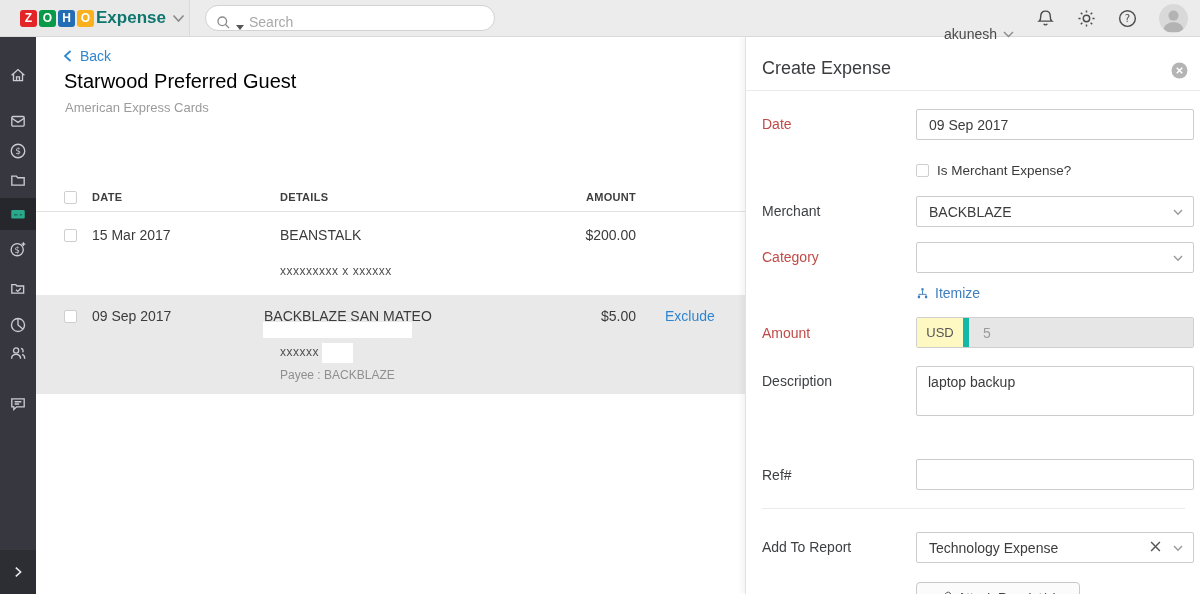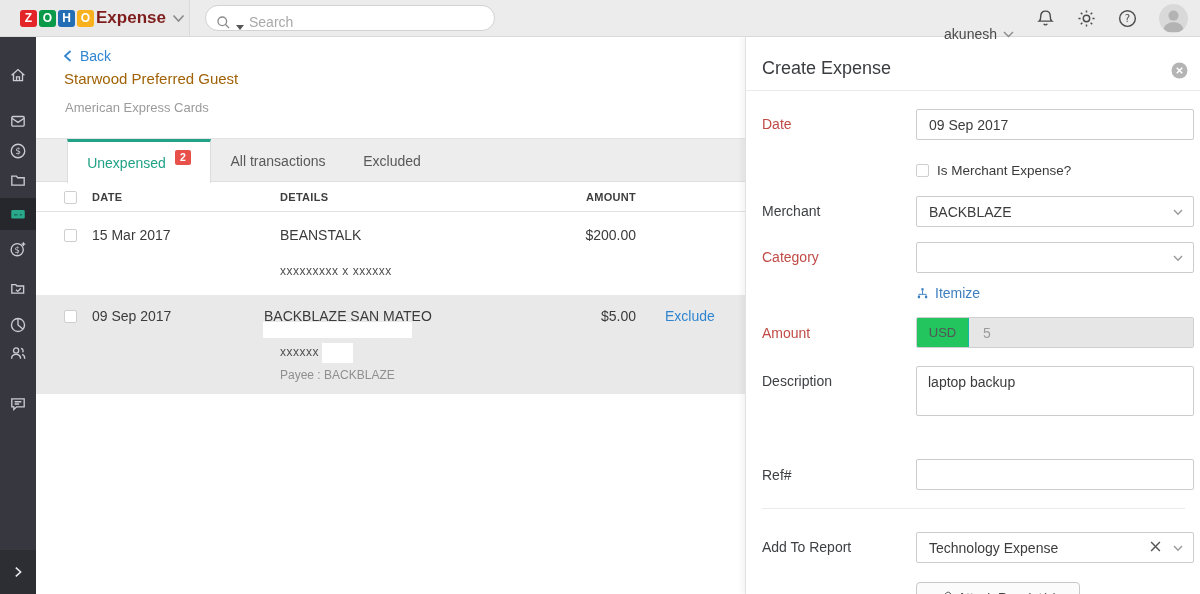--- a/index.html
+++ b/index.html
@@ -9,21 +9,21 @@
   
   .topbar { position:absolute; left:0; top:0; width:1200px; height:37px;
             background:#ececec; border-bottom:1px solid #d9d9d9; z-index:30; }
   .logo-section { position:absolute; left:0; top:0; width:190px; height:36px;
                   background:#e9e9e9; border-right:1px solid #dadada;
                   display:flex; align-items:center; padding-left:20px; cursor:pointer; }
   .tile { width:17px; height:17px; border-radius:3px; margin-right:2px; color:#fff;
           font-size:12px; font-weight:bold; display:flex; align-items:center; justify-content:center; }
   .tile-0 { background:#e42527; } .tile-1 { background:#089949; }
   .tile-2 { background:#226db4; } .tile-3 { background:#f9b21d; }
-  .product-name { font-size:17px; font-weight:600; color:#7f1d1d; }
+  .product-name { font-size:17px; font-weight:600; color:#0f766e; }
   .logo-chev { margin-left:6px; }
   .searchbox { position:absolute; left:205px; top:5px; width:290px; height:26px;
                background:#fff; border:1px solid #d2d2d2; border-radius:14px;
                display:flex; align-items:flex-end; padding:0 10px; gap:5px; }
   .searchbox input { border:none; outline:none; flex:1; font-size:14px; color:#444;
                      font-family:"Liberation Sans", sans-serif; background:transparent; }
   .searchbox input::placeholder { color:#a9a9a9; }
   .topbar-right { position:absolute; right:0; top:0; height:36px; display:flex;
                   align-items:center; gap:22px; padding-right:12px; }
   .user-menu { display:flex; align-items:center; gap:6px; font-size:14px; color:#4a4a4a; cursor:pointer;margin-top:32px; }
@@ -35,21 +35,21 @@
   .nav-item { position:absolute; left:0; width:36px; height:30px; display:flex;
               align-items:center; justify-content:center; cursor:pointer; }
   .nav-item.active { height:32px; background:#26272c; }
   .sidebar-expand { position:absolute; left:0; bottom:0; width:36px; height:44px; background:#2d2e34;
                     display:flex; align-items:center; justify-content:center; cursor:pointer; }
 
   
   .main { position:absolute; left:36px; top:37px; width:709px; height:557px; background:#fff; }
   .back-link { position:absolute; left:27px; top:11px; display:flex; align-items:center; gap:8px;
                color:#2f85d0; font-size:14px; cursor:pointer; }
-  .page-title { position:absolute; left:28px; top:33px; font-size:15px; color:#a16207; }
+  .page-title { position:absolute; left:28px; top:33px; font-size:20px; color:#000000; }
   .page-subtitle { position:absolute; left:29px; top:63px; font-size:13px; color:#9b9b9b; }
   .tabbar { position:absolute; left:0; top:101px; width:709px; height:44px; background:#ededed;
             border-top:1px solid #e3e3e3; border-bottom:1px solid #dedede; }
   .tab-active { position:absolute; left:31px; top:0; width:144px; height:44px; background:#fff;
                 border-left:1px solid #ddd; border-right:1px solid #ddd;
                 border-top:3px solid #21a286; display:flex; align-items:center; justify-content:center;
                 font-size:14px; color:#21a286; cursor:pointer; }
   .tab-badge { display:inline-block; margin-left:9px; transform:translateY(-5px); min-width:16px;
                height:15px; background:#e8504a; border-radius:2px; color:#fff; font-size:10.5px;
                font-weight:bold; line-height:15px; text-align:center; padding:0 3px; }
@@ -84,21 +84,21 @@
   .f-select { cursor:pointer; position:absolute; left:170px; width:278px; height:31px; background:#fff;
               border:1px solid #ccc; border-radius:2px; font-size:14px; color:#3c3c3c;
               display:flex; align-items:center; padding-left:12px; }
   .sel-chev { position:absolute; right:10px; top:12px; }
   .personal-row { position:absolute; left:170px; top:126px; display:flex; align-items:center; gap:8px;
                   font-size:13.5px; color:#3a3a3a; cursor:pointer; }
   .itemize { position:absolute; left:170px; top:248px; display:flex; align-items:center; gap:6px;
              color:#3f7fbf; font-size:14px; cursor:pointer; }
   .amount-ctl { position:absolute; left:170px; top:280px; width:278px; height:31px;
                 border:1px solid #cfcfcf; border-radius:2px; display:flex; overflow:hidden; }
-  .currency-seg { width:52px; background:#22c55e; border-right:1px solid #14b8a6; display:flex;
+  .currency-seg { width:52px; background:#fef9c3; border-right:6px solid #14b8a6; display:flex;
                   align-items:center; justify-content:center; font-size:13px; color:#555; }
   .amount-val { flex:1; background:#e6e6e6; display:flex; align-items:center; padding-left:14px;
                 font-size:14px; color:#9a9a9a; }
   .desc-area { position:absolute; left:170px; top:329px; width:278px; height:50px; border:1px solid #ccc;
                border-radius:2px; resize:none; font-size:14px; color:#3b3b3b; padding:7px 11px;
                font-family:"Liberation Sans", sans-serif; outline:none; }
   .report-x { position:absolute; right:32px; top:8px; cursor:pointer; }
   .attach-btn { position:absolute; left:170px; top:545px; width:164px; height:30px; background:#fbfbfb;
                 border:1px solid #c8c8c8; border-radius:4px; display:flex; align-items:center;
                 justify-content:center; gap:6px; font-size:13px; color:#3f3f3f; cursor:pointer; }
@@ -270,32 +270,20 @@
     <span>
         <svg width="9" height="12" viewBox="0 0 9 12">
           <path d="M7.5 1 L2 6 L7.5 11" fill="none" stroke="#2f85d0" stroke-width="1.8"></path>
         </svg>
       </span>
     <span>Back</span>
   </div>
   <div class="page-title">Starwood Preferred Guest</div>
   <div class="page-subtitle">American Express Cards</div>
 
-  <div class="tabbar">
-    <div class="tab-active">
-      <span>Unexpensed</span>
-      <span class="tab-badge">2</span>
-    </div>
-    <div class="tab tab-all">
-      <span>All transactions</span>
-    </div>
-    <div class="tab tab-excluded">
-      <span>Excluded</span>
-    </div>
-  </div>
 
   <div class="thead">
     <div class="checkbox" style="position:absolute;left:28px;top:8px"></div>
     <div class="th col-date">DATE</div>
     <div class="th col-details">DETAILS</div>
     <div class="th col-amount">AMOUNT</div>
   </div>
 
   <div class="row row1">
     <div class="checkbox" style="position:absolute;left:28px;top:16px"></div>

